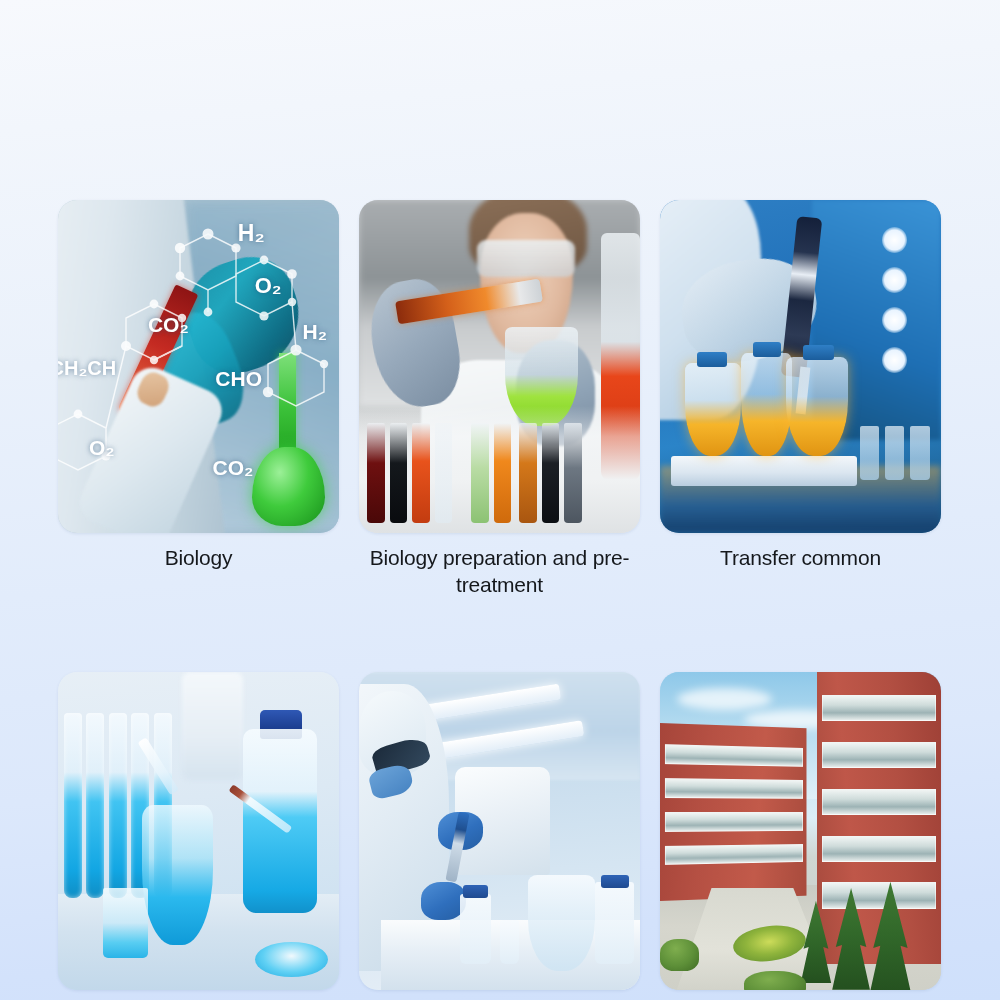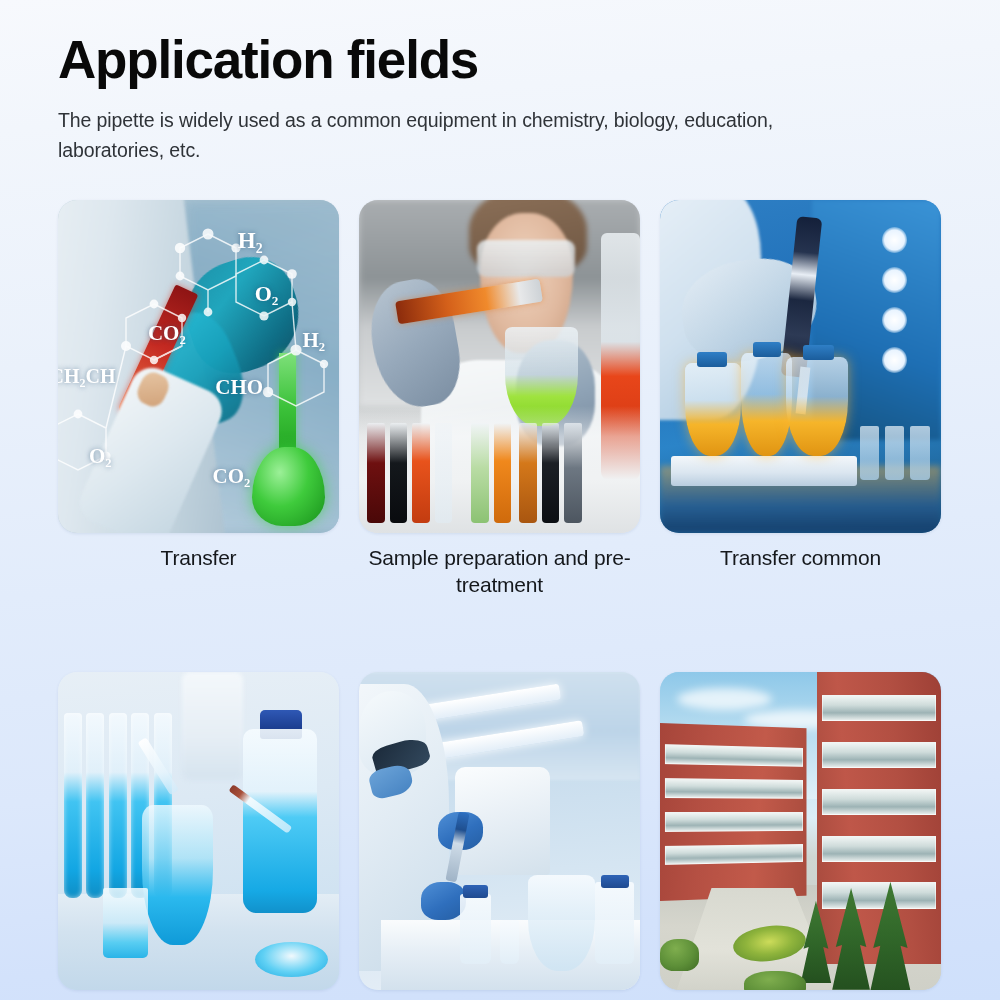--- a/index.html
+++ b/index.html
@@ -143,22 +143,21 @@
     background: radial-gradient(ellipse at 38% 32%,#9cf098 0%,#3fcb3c 45%,#17901a 100%);
     border-radius: 50% 50% 46% 46% / 70% 70% 40% 40%;
     box-shadow: 0 0 14px rgba(60,210,70,.65);
   }
   .t1 .mol { position: absolute; inset: 0; opacity: .92; }
   .t1 .lbl {
     position: absolute;
     color: #ffffff;
     font-weight: 700;
     text-shadow: 0 0 5px rgba(30,70,110,.55);
-    font-family: Liberation Serif, serif;
-    margin-top: 8px;
+    font-family: Liberation Sans, sans-serif;
   }
 
   
   .t2 { background: linear-gradient(175deg,#c9ccce 0%,#b6babd 30%,#cfd2d3 60%,#e2e4e5 100%); }
   .t2 .bgshelf {
     position: absolute; left: 0; top: 0; width: 100%; height: 62%;
     background: linear-gradient(180deg,#a9adb0 0%,#8d9396 38%,#c9ccce 62%,#dfe1e2 100%);
     filter: blur(3px);
   }
   .t2 .face {
@@ -468,24 +467,20 @@
     background: radial-gradient(ellipse at 50% 45%,#cddc5a 0%,#8fb43c 45%,#5a8a2c 100%);
     border-radius: 50%;
     transform: rotate(-7deg);
   }
 </style>
 </head>
 <body>
 
 <div class="page">
 
-  <div class="header">
-    <div class="page-title">Application fields</div>
-    <div class="page-subtitle">The pipette is widely used as a common equipment in chemistry, biology, education, laboratories, etc.</div>
-  </div>
 
   <div class="grid">
 
     <div class="row row-1">
 
       <div class="cell">
         <div class="thumb t1">
           <div class="bgblur"></div>
           <div class="coat"></div>
           <div class="glove"></div>
@@ -532,21 +527,21 @@
           </svg>
           <div class="lbl" style="left:64%;top:6%;font-size:23px;">H₂</div>
           <div class="lbl" style="left:70%;top:22%;font-size:22px;">O₂</div>
           <div class="lbl" style="left:32%;top:34%;font-size:21px;">CO₂</div>
           <div class="lbl" style="left:-3%;top:47%;font-size:20px;">CH₂CH</div>
           <div class="lbl" style="left:56%;top:50%;font-size:21px;">CHO</div>
           <div class="lbl" style="left:87%;top:36%;font-size:21px;">H₂</div>
           <div class="lbl" style="left:11%;top:71%;font-size:21px;">O₂</div>
           <div class="lbl" style="left:55%;top:77%;font-size:21px;">CO₂</div>
         </div>
-        <div class="caption">Transfer</div>
+        <div class="caption">Biology</div>
       </div>
 
       <div class="cell">
         <div class="thumb t2">
           <div class="bgshelf"></div>
           <div class="hair"></div>
           <div class="face"></div>
           <div class="goggles"></div>
           <div class="body"></div>
           <div class="hand-r"></div>
@@ -558,21 +553,21 @@
           <div class="vial" style="left:3%;background:linear-gradient(180deg,rgba(240,244,247,.7) 0%,#6e1010 40%,#4a0808 100%);"></div>
           <div class="vial" style="left:11%;background:linear-gradient(180deg,rgba(240,244,247,.7) 0%,#14181c 40%,#090b0e 100%);"></div>
           <div class="vial" style="left:19%;background:linear-gradient(180deg,rgba(240,244,247,.7) 0%,#e8531c 38%,#c33c10 100%);"></div>
           <div class="vial" style="left:27%;background:linear-gradient(180deg,rgba(240,244,247,.75) 0%,rgba(225,235,242,.7) 100%);"></div>
           <div class="vial" style="left:40%;background:linear-gradient(180deg,rgba(240,244,247,.7) 0%,#b9dca4 45%,#8cc273 100%);"></div>
           <div class="vial" style="left:48%;background:linear-gradient(180deg,rgba(240,244,247,.7) 0%,#f0881c 38%,#cf6a0c 100%);"></div>
           <div class="vial" style="left:57%;background:linear-gradient(180deg,rgba(240,244,247,.7) 0%,#d4781a 40%,#a95610 100%);"></div>
           <div class="vial" style="left:65%;background:linear-gradient(180deg,rgba(240,244,247,.7) 0%,#1c2026 40%,#0c0f13 100%);"></div>
           <div class="vial" style="left:73%;background:linear-gradient(180deg,rgba(240,244,247,.7) 0%,#6d7782 45%,#4d5660 100%);"></div>
         </div>
-        <div class="caption">Sample preparation
+        <div class="caption">Biology preparation
 and pre-treatment</div>
       </div>
 
       <div class="cell">
         <div class="thumb t3">
           <div class="wall"></div>
           <div class="lamp" style="right:12%;top:8%;"></div>
           <div class="lamp" style="right:12%;top:20%;"></div>
           <div class="lamp" style="right:12%;top:32%;"></div>
           <div class="lamp" style="right:12%;top:44%;"></div>

